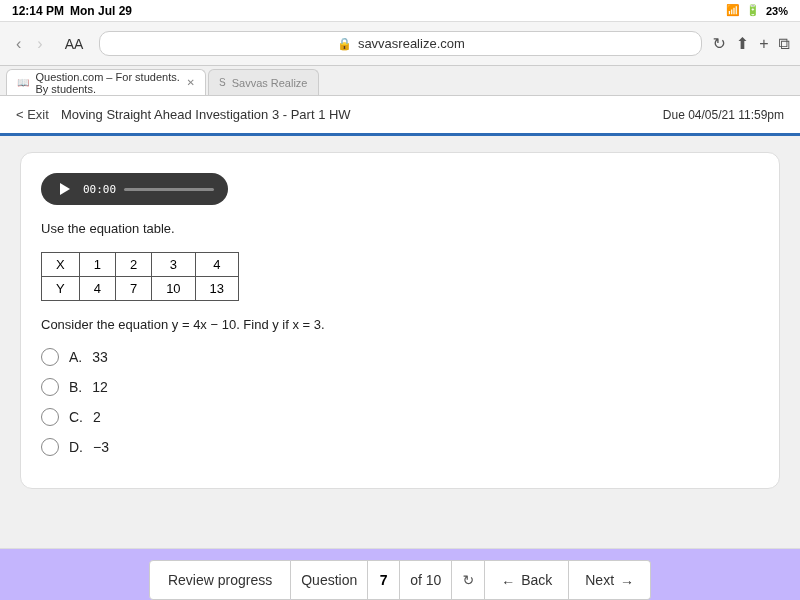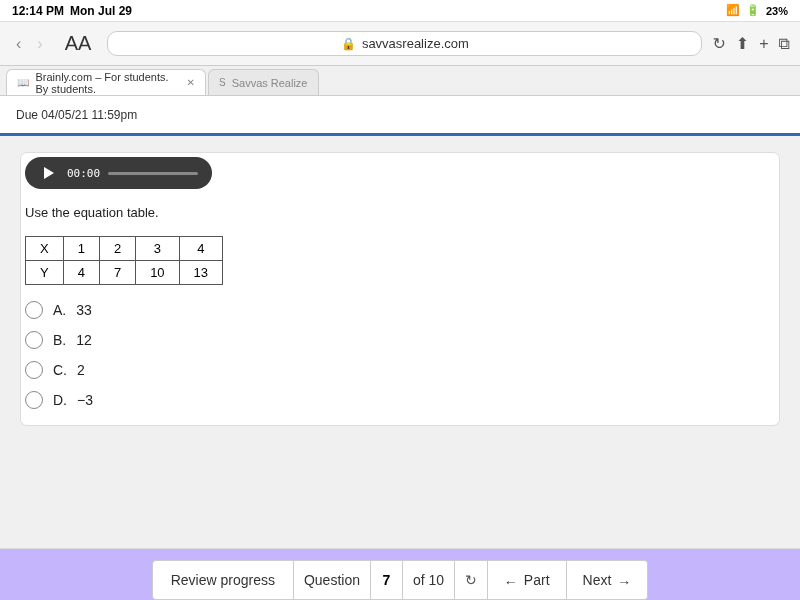--- a/index.html
+++ b/index.html
@@ -44,21 +44,21 @@
       border: none;
       font-size: 16px;
       color: #888;
       cursor: pointer;
       padding: 2px 6px;
     }
     .nav-btn.disabled { color: #ccc; }
     .reader-btn {
       background: none;
       border: none;
-      font-size: 20px;
+      font-size: 14px;
       color: #333;
       cursor: pointer;
       padding: 2px 6px;
     }
     .address-bar {
       flex: 1;
       background: white;
       border: 1px solid #ccc;
       border-radius: 10px;
       padding: 4px 12px;
@@ -147,22 +147,22 @@
     
     .main-content {
       flex: 1;
       background: #f0f0f0;
       padding: 16px;
       overflow: auto;
     }
     .question-card {
       background: white;
       border: 1px solid #ddd;
-      border-radius: 7px;
-      padding: 4px;
+      border-radius: 12px;
+      padding: 20px;
       max-width: 760px;
       margin: 0 auto;
     }
 
     
     .audio-player {
       background: #3a3a3a;
       border-radius: 20px;
       display: inline-flex;
       align-items: center;
@@ -373,30 +373,36 @@
     <button class="browser-action-btn">↻</button>
     <button class="browser-action-btn">⬆</button>
     <button class="browser-action-btn">+</button>
     <button class="browser-action-btn">⧉</button>
   </div>
 </div>
 
 <div class="browser-tabs">
   <div class="tab">
     <span class="tab-icon">📖</span>
-    <span>Brainly.com – For students. By students.</span>
+    <span>Question.com – For students. By students.</span>
     <span class="tab-close">✕</span>
   </div>
   <div class="tab inactive">
     <span class="tab-icon">S</span>
     <span>Savvas Realize</span>
   </div>
 </div>
 
 <div class="app-header">
+  <div class="app-header-left">
+    <button class="exit-btn">
+      <span>&lt; Exit</span>
+    </button>
+    <span class="assignment-title">Moving Straight Ahead Investigation 3 - Part 1 HW</span>
+  </div>
   <span class="due-date">Due 04/05/21 11:59pm</span>
 </div>
 
 <div class="main-content">
   <div class="question-card">
 
     
     <div class="audio-player">
       <button class="play-btn">
         <div class="play-icon"></div>
@@ -426,20 +432,21 @@
           <td>4</td>
           <td>7</td>
           <td>10</td>
           <td>13</td>
         </tr>
       </tbody>
         </table>
     </div>
 
     
+    <p class="question-text">Consider the equation y = 4x − 10. Find y if x = 3.</p>
 
     
     <div>
       <div class="answer-choice">
         <div class="radio-circle"></div>
         <span>A.</span>
         <span>33</span>
       </div>
       <div class="answer-choice">
         <div class="radio-circle"></div>
@@ -466,19 +473,19 @@
     <span>Review progress</span>
   </button>
   <div class="question-nav">
     <span class="question-label">Question</span>
     <input class="question-input" type="text" value="7" style="">
     <span class="question-total">of 10</span>
     <button class="refresh-btn">↻</button>
   </div>
   <button class="back-btn">
     <span>←</span>
-    <span>Part</span>
+    <span>Back</span>
   </button>
   <button class="next-btn">
     <span>Next</span>
     <span>→</span>
   </button>
 </div>
 
 </body></html>

